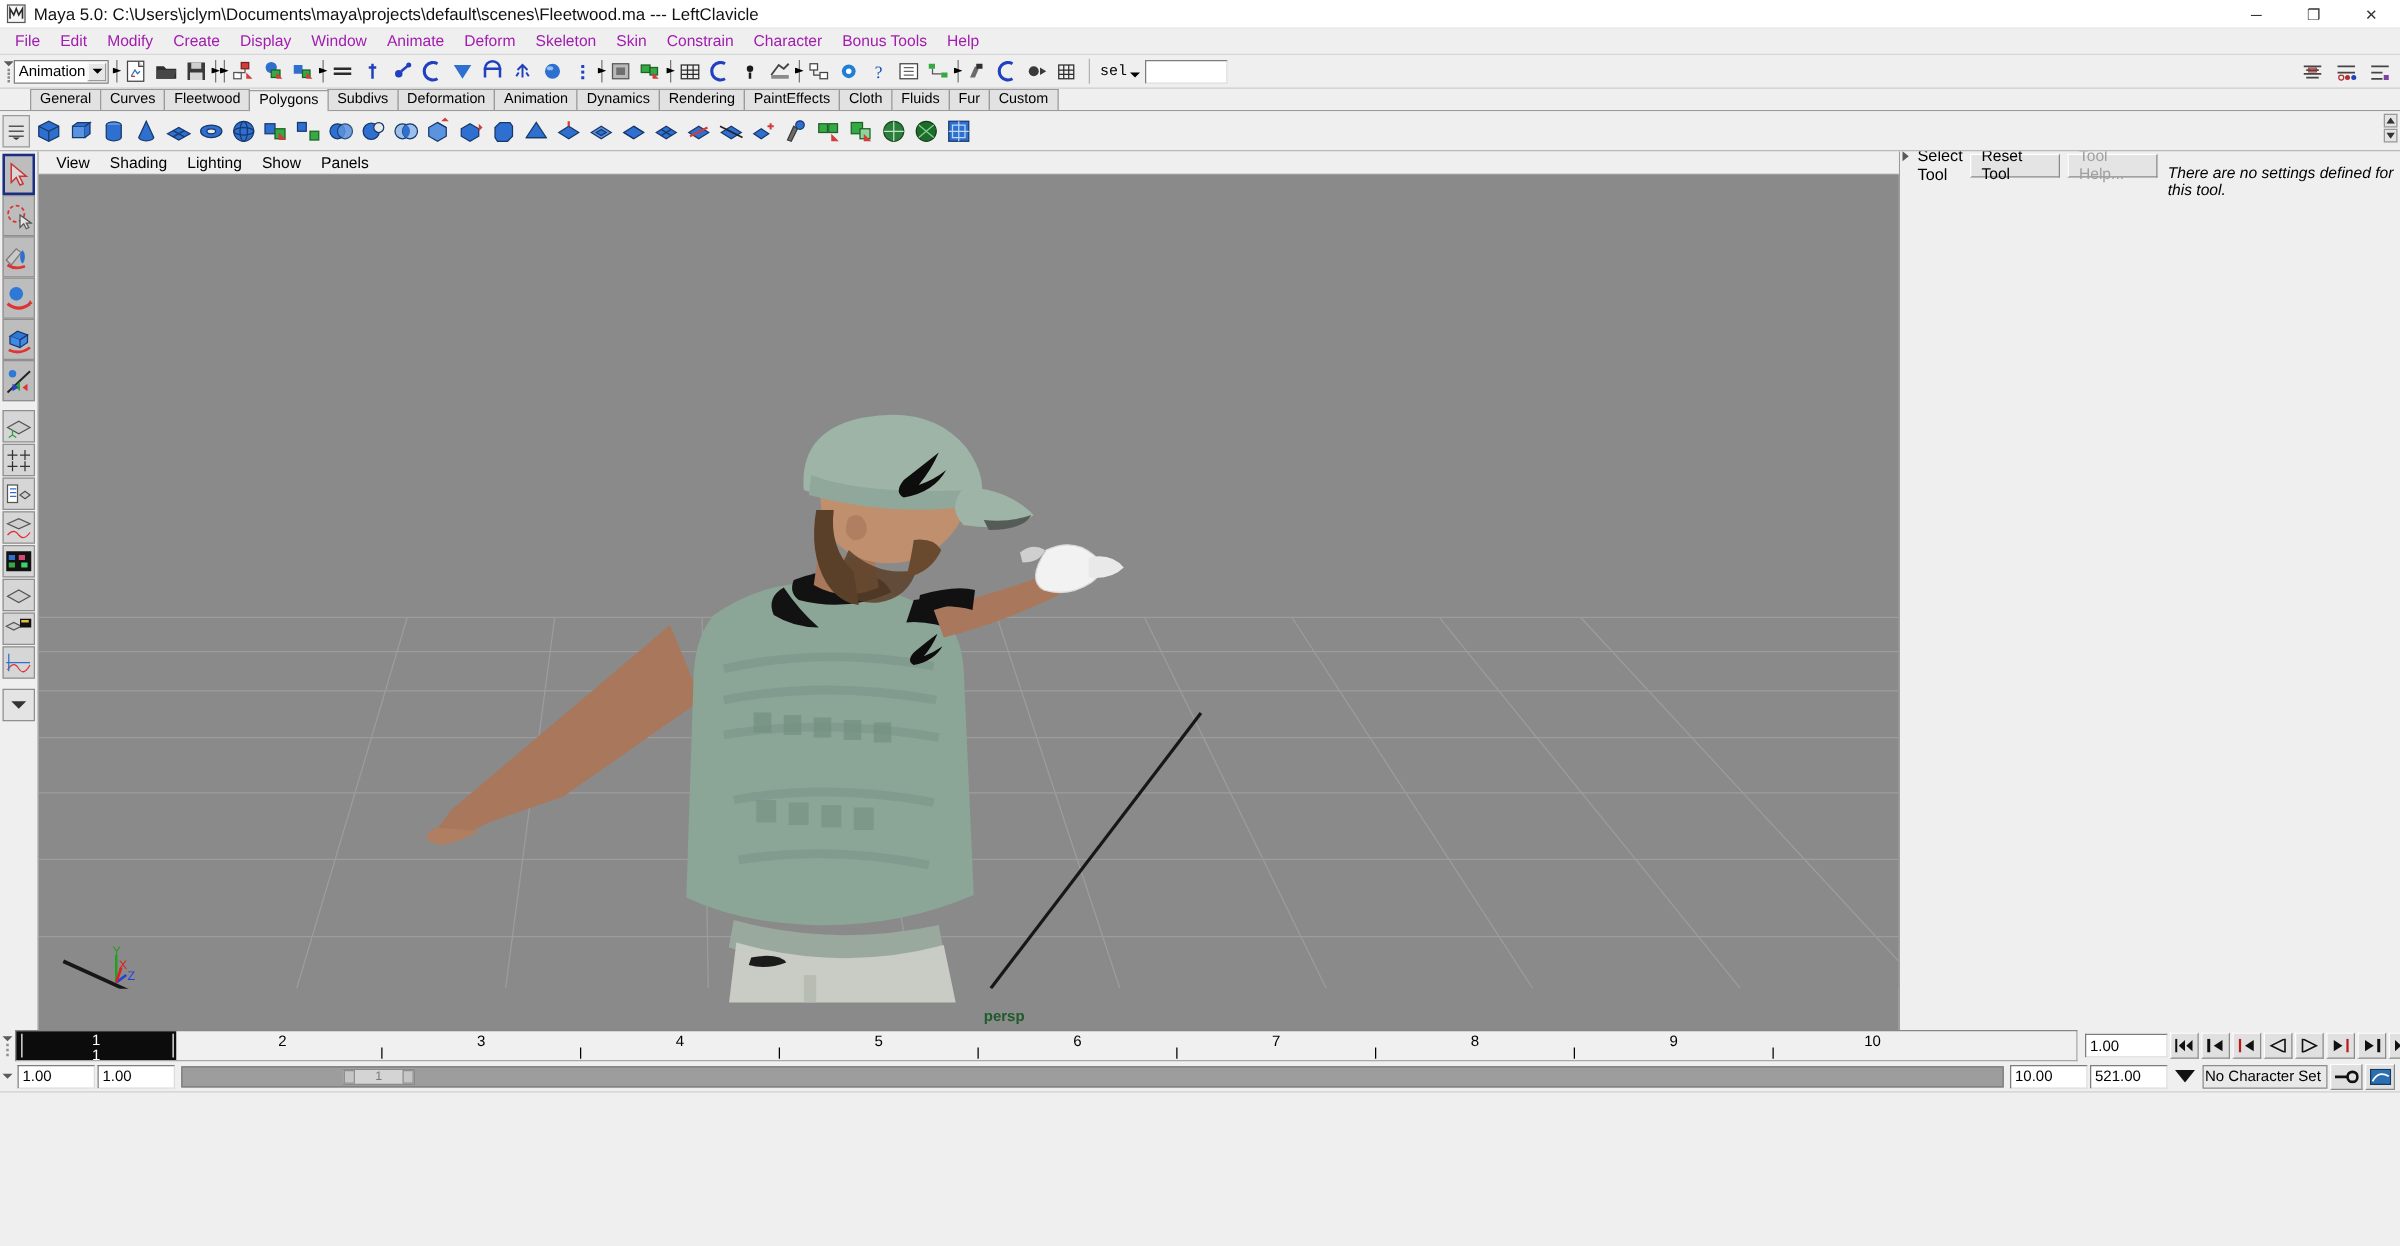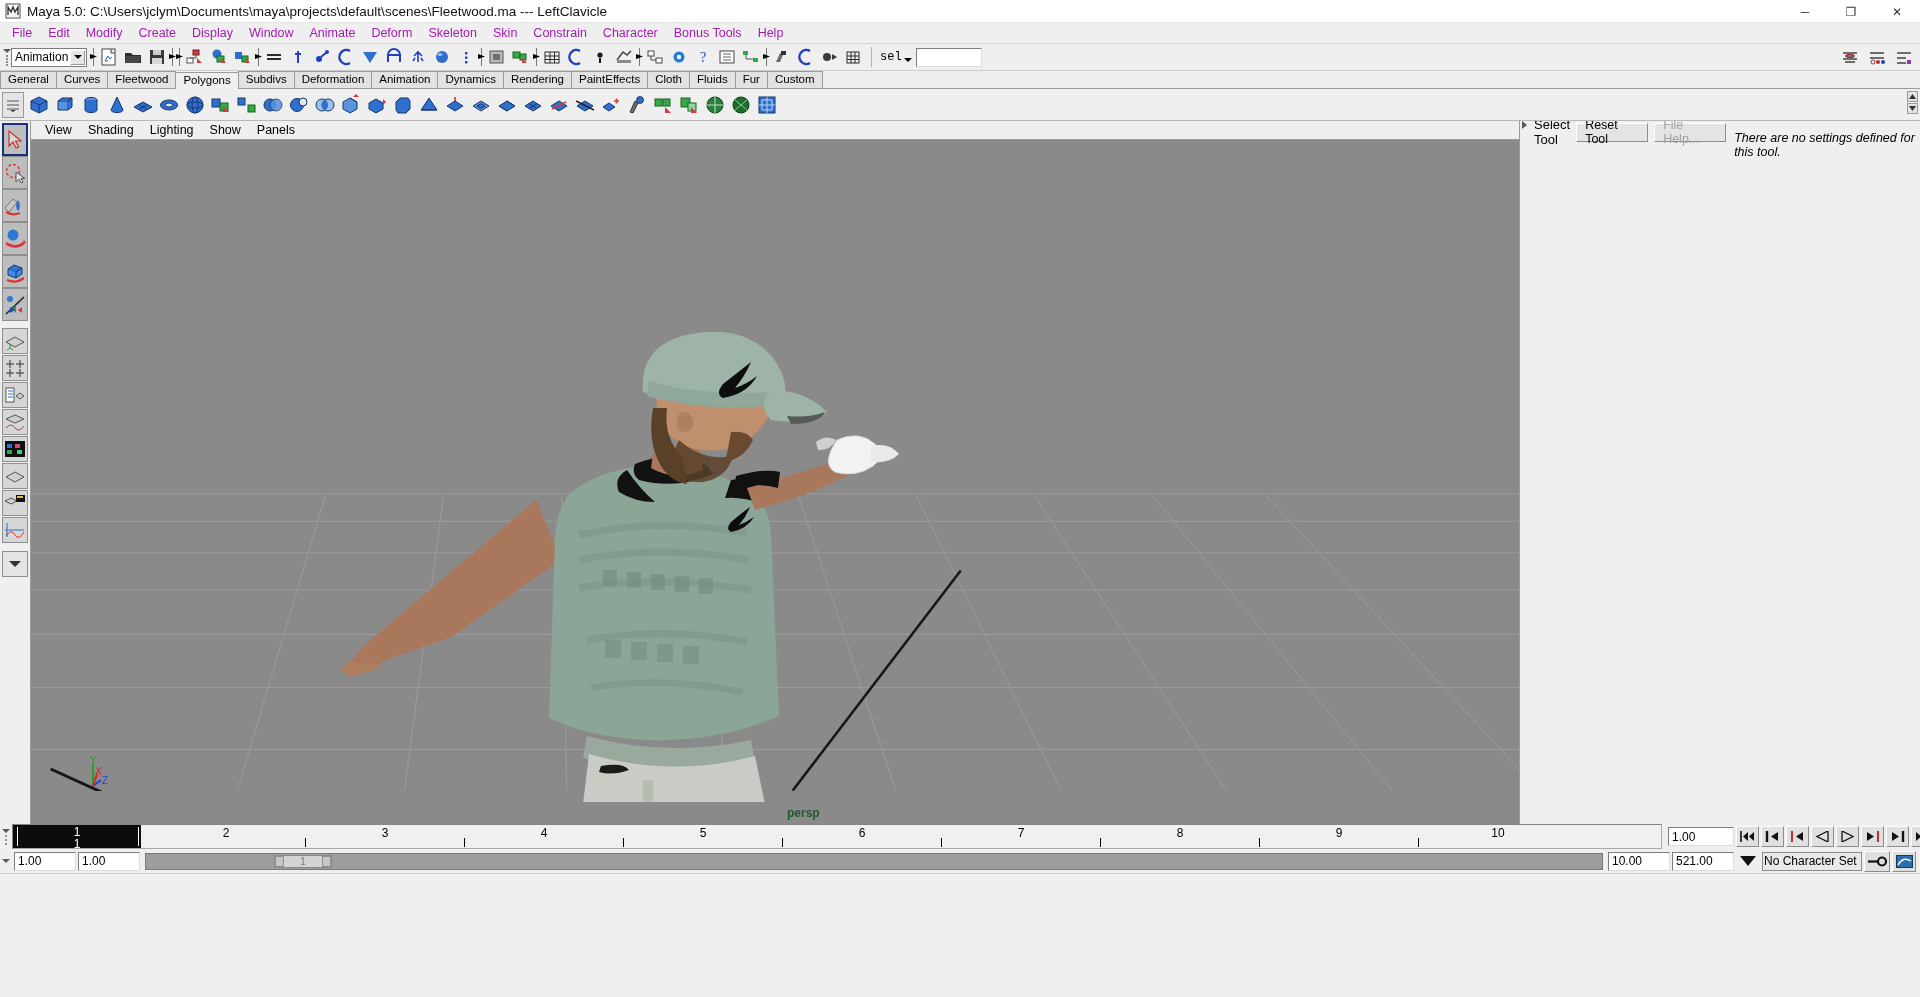--- a/index.html
+++ b/index.html
@@ -52,21 +52,21 @@
   .tickbar:after { content:''; position:absolute; left:0px; top:8px; width:7px; height:5px; background:#000;
                    clip-path:polygon(0 0,100% 50%,0 100%); }
   .ic { width:22px; height:22px; flex:0 0 auto; margin:0 1px; position:relative;
         display:flex; align-items:center; justify-content:center; }
   .sel-lbl { font-size:12px; margin:0 2px 0 3px; font-family:Liberation Mono, monospace; }
   .namefield { width:66px; height:19px; background:#fff; border:1px solid #7d7d7d;
                border-right-color:#dcdcdc; border-bottom-color:#dcdcdc; flex:0 0 auto; }
   .rt-icons { position:absolute; right:4px; top:3px; display:flex; gap:3px; }
   
   #shelf-tabs { height:18px; background:#efefef; display:flex; align-items:center;
-                border-bottom:1px solid #9a9a9a; }
+                padding-left:24px; border-bottom:1px solid #9a9a9a; }
   .shelf-tab { font-size:11.5px; padding:1px 7px 2px 7px; border:1px solid #9b9b9b;
                border-bottom:none; background:#e2e2e2; margin-right:-1px; line-height:13px;
                color:#000; white-space:nowrap; }
   .shelf-tab.active { background:#efefef; position:relative; top:1px; padding-bottom:3px; font-weight:normal; }
   #shelf-row { height:32px; background:#efefef; display:flex; align-items:center;
                border-bottom:1px solid #b8b8b8; position:relative; }
   .shelf-btn { width:24px; height:24px; margin:0 1px; flex:0 0 auto; display:flex;
                align-items:center; justify-content:center; }
   #shelf-left-box { width:22px; height:26px; margin:0 2px; border:1px solid #9a9a9a;
                     background:#e4e4e4; display:flex; flex-direction:column; align-items:center;
@@ -871,21 +871,21 @@
   </div>
 
   <div id="right-panel">
     <div id="rp-handle">
       <div class="tri"></div>
         <div class="dots"></div>
     </div>
     <div id="rp-header">
       <div id="rp-title">Select Tool</div>
       <div class="rp-btn">Reset Tool</div>
-      <div class="rp-btn disabled">File Help...</div>
+      <div class="rp-btn disabled">Tool Help...</div>
     </div>
     <div id="rp-body">There are no settings defined for this tool.</div>
   </div>
 </div>
 
 <div id="timeslider-row">
   <div id="ts-drag">
     <div class="arw"></div>
       <div class="dd"></div>
       <div class="dd"></div>

